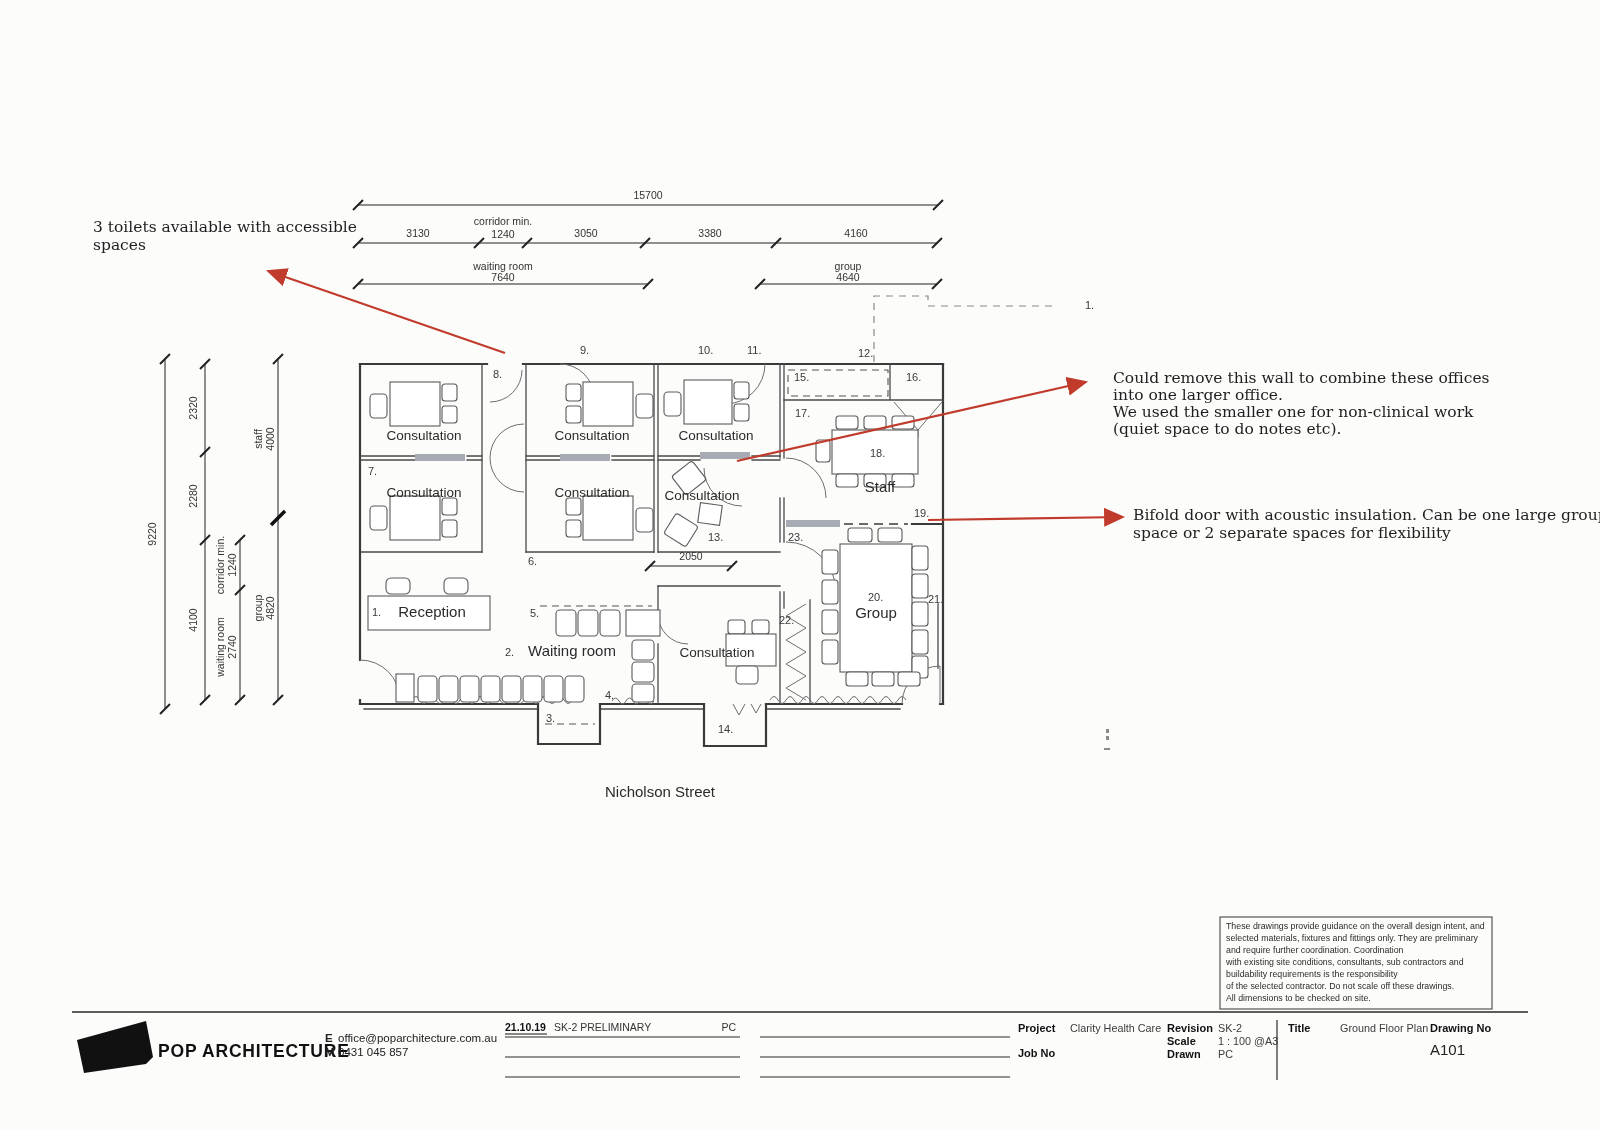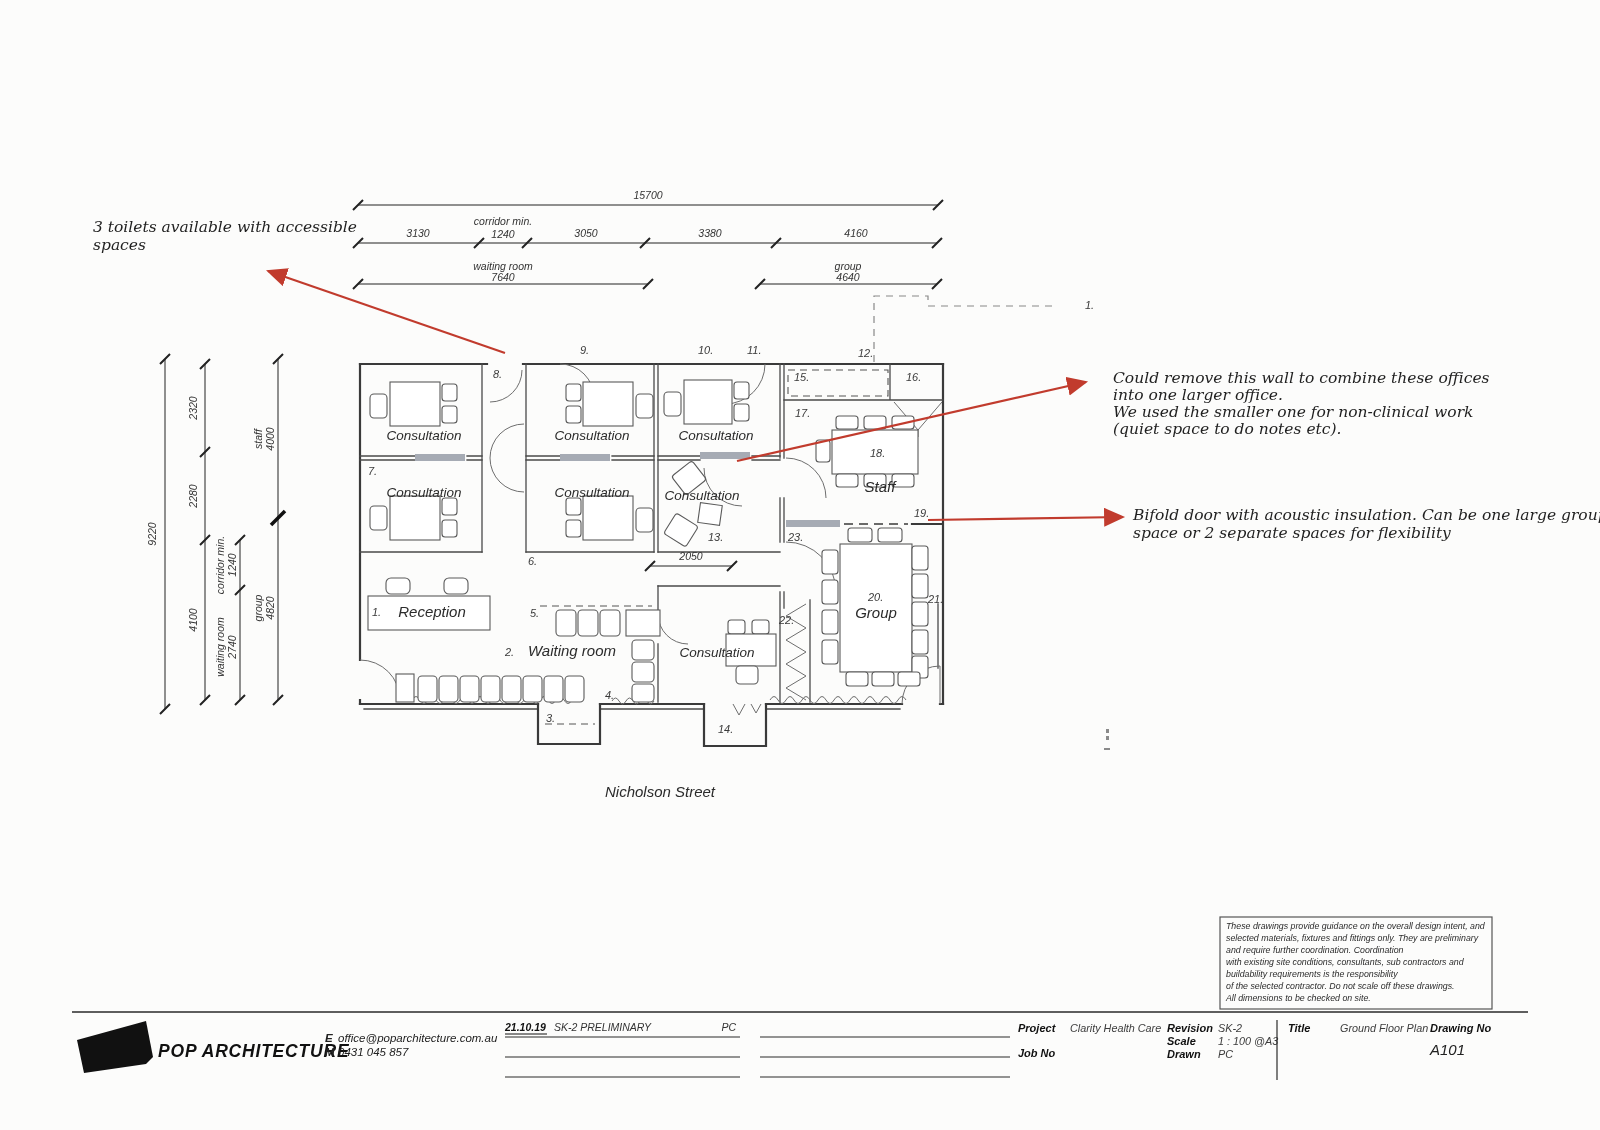--- a/index.html
+++ b/index.html
@@ -1,16 +1,16 @@
 <!DOCTYPE html>
 <html><head>
 <meta charset="utf-8">
 <style>
   html,body{margin:0;padding:0;background:#e8e8e8;}
-  .page{position:relative;width:1600px;height:1130px;background:#fcfcfb;overflow:hidden;font-style:italic;}
+  .page{position:relative;width:1600px;height:1130px;background:#fcfcfb;overflow:hidden;}
   svg{position:absolute;left:0;top:0;}
   text{font-family:"Liberation Sans",sans-serif;fill:#2e2e2e;}
   .lbl{font-size:13.5px;fill:#2b2b2b;text-anchor:middle;}
   .lbl2{font-size:15px;fill:#2b2b2b;text-anchor:middle;}
   .mk{font-size:11px;fill:#3a3a3a;}
   .dim{font-size:10.5px;fill:#333;text-anchor:middle;}
   .ser{font-family:"DejaVu Serif","Liberation Serif",serif;font-size:15.5px;fill:#1f1f1f;}
   .tb{font-size:11px;font-weight:bold;fill:#111;}
   .tv{font-size:10.8px;fill:#3c3c3c;}
   .tbig{font-size:15px;fill:#222;}

